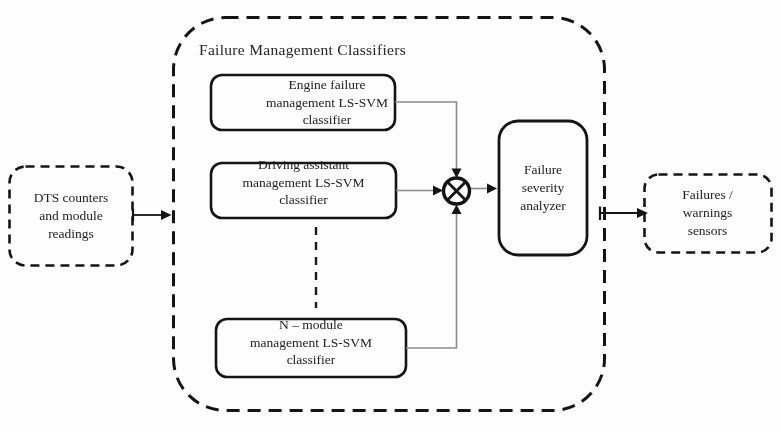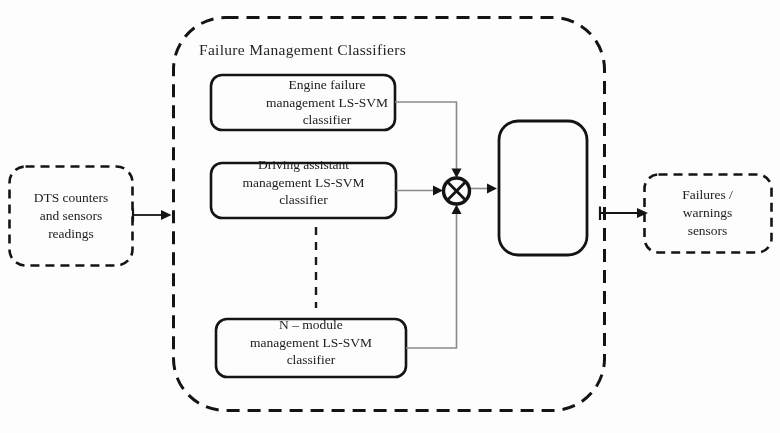--- a/index.html
+++ b/index.html
@@ -83,33 +83,36 @@
     <g>
       <line x1="600" y1="206.5" x2="600" y2="220" stroke="#141414" stroke-width="2.2"></line>
       <line x1="600" y1="213" x2="637.5" y2="213" stroke="#141414" stroke-width="1.8"></line>
       <polygon points="637,208 637,218 648,213" fill="#141414"></polygon>
     </g>
   </svg>
 
   <div class="title">Failure Management Classifiers</div>
 
   <div class="label" style="left:9px;  top:166px; width:124px; height:100px;">DTS counters
-and sensors
+and module
 readings</div>
 
   <div class="label" style="left:211px; top:75px;  width:184px; height:55px;margin-left:24px;">Engine failure
 management LS-SVM
 classifier</div>
 
   <div class="label" style="left:211px; top:163px; width:185px; height:39px;">Driving assistant
 management LS-SVM
 classifier</div>
 
   <div class="label" style="left:216px; top:319px; width:190px; height:47px;">N – module
 management LS-SVM
 classifier</div>
 
+  <div class="label" style="left:499px; top:121px; width:88px;  height:134px;">Failure
+severity
+analyzer</div>
 
   <div class="label" style="left:644px; top:174px; width:127px; height:78px;">Failures /
 warnings
 sensors</div>
 
 </div>
 
 </body></html>

